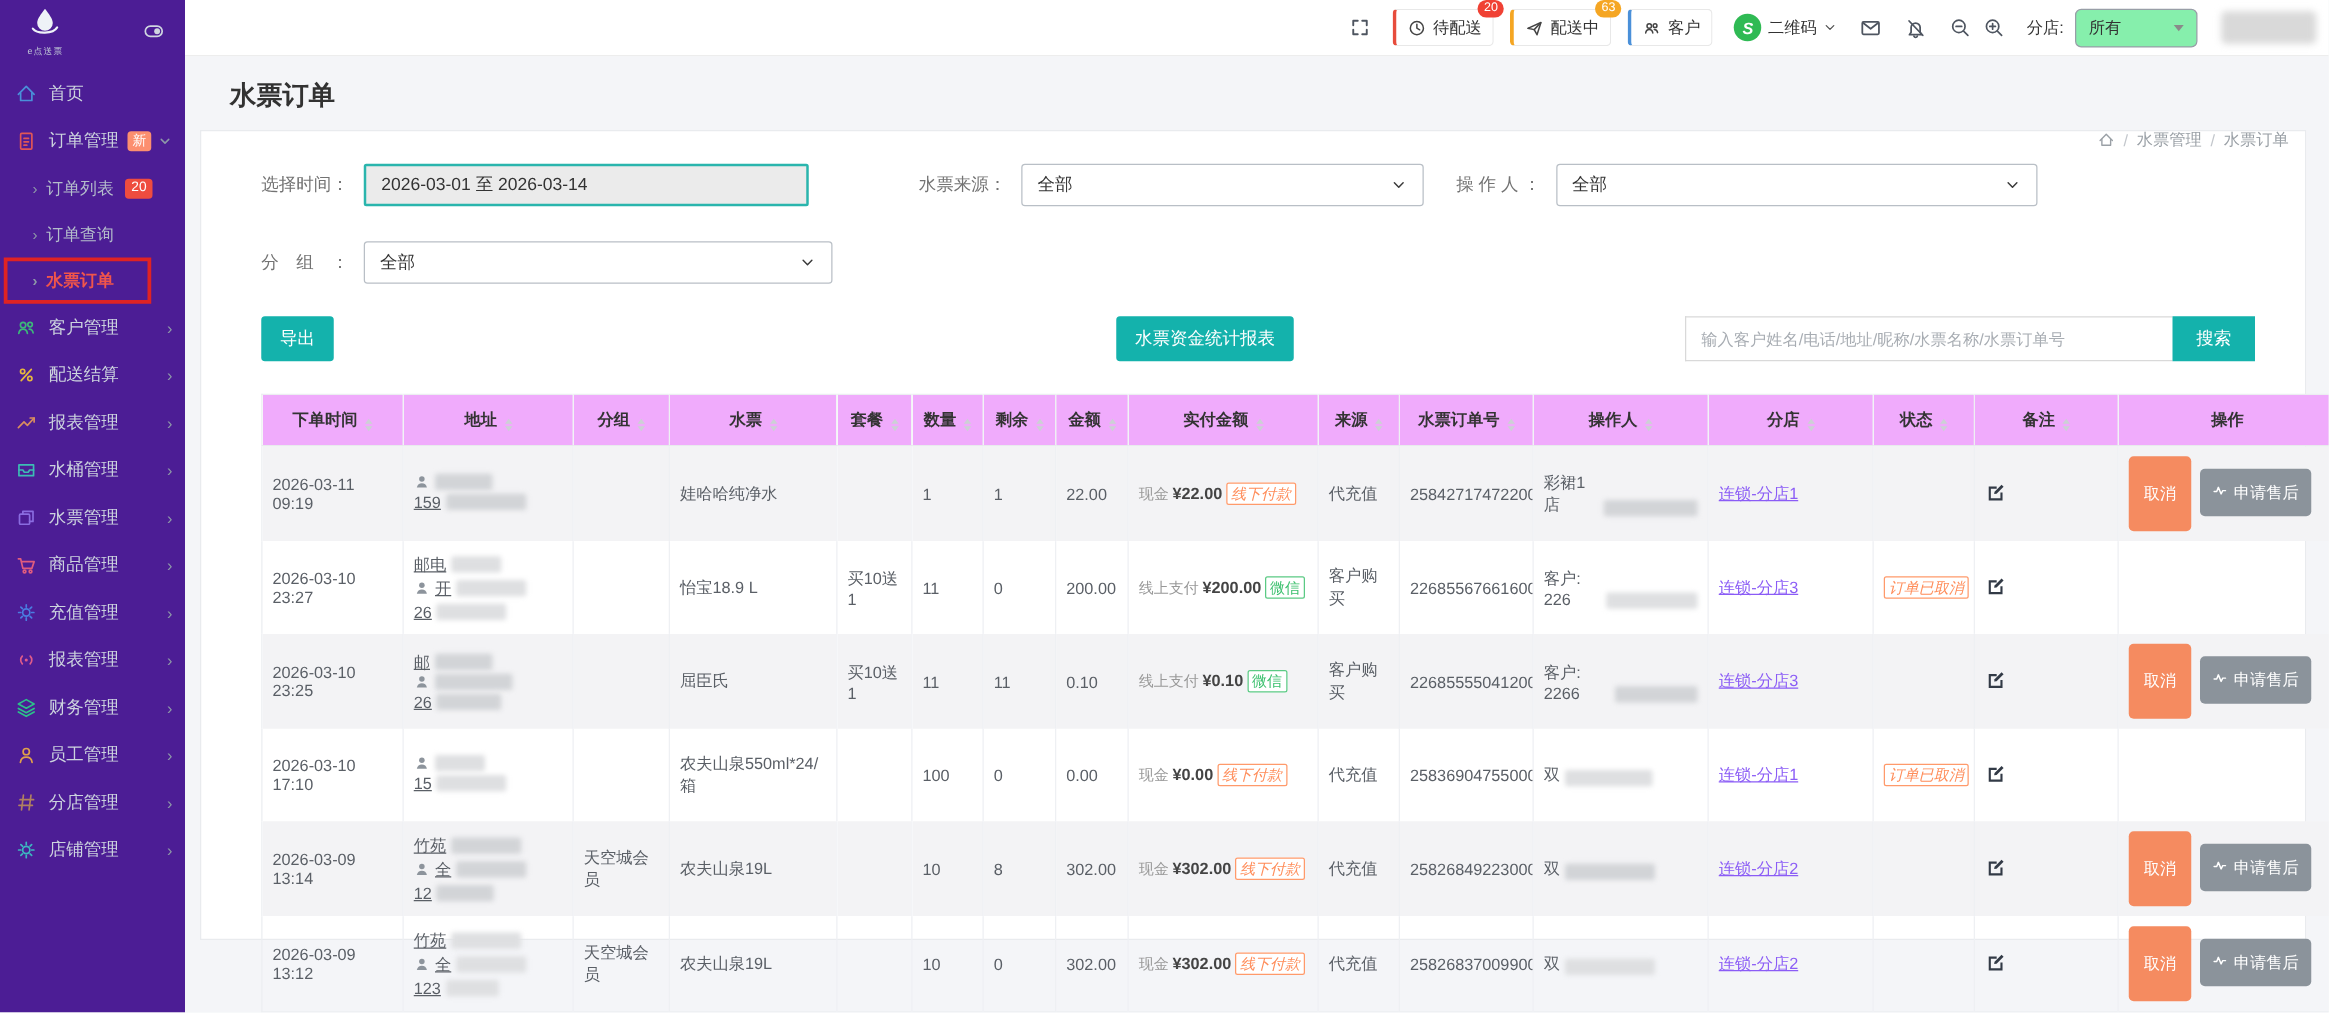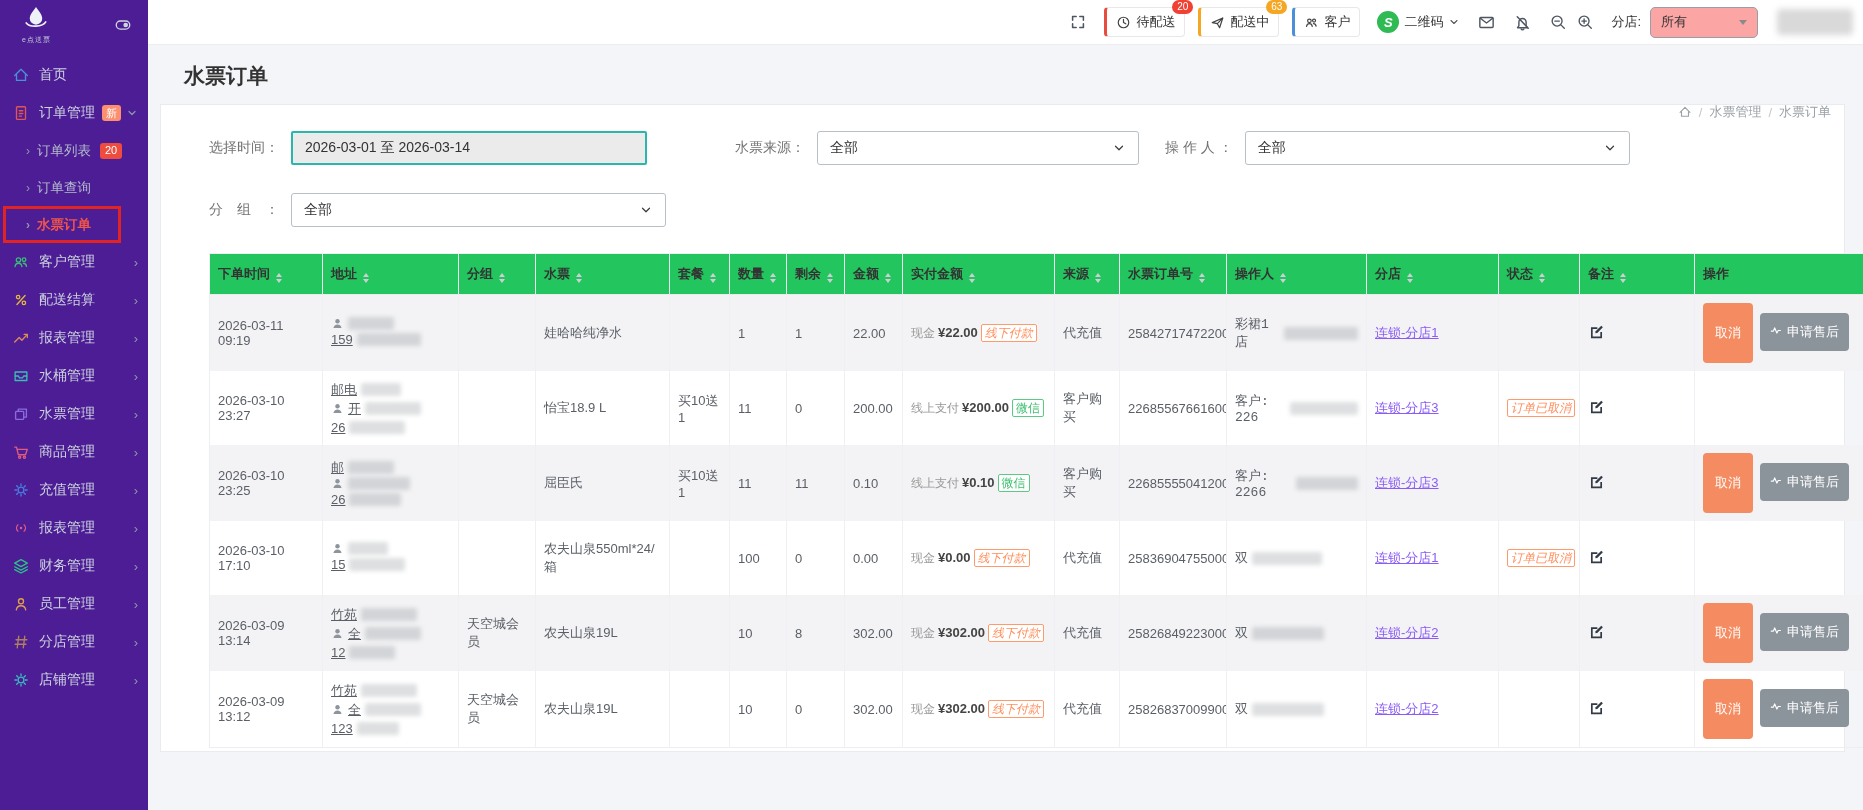--- a/index.html
+++ b/index.html
@@ -29,21 +29,21 @@
   .tb-icon{color:#4e5560;display:inline-flex;cursor:pointer;}
   .qbtn{position:relative;display:inline-flex;align-items:center;gap:5px;border:1px solid #e8e8e8;border-left-width:3px;border-radius:4px;padding:5px 9px;font-size:13px;color:#333;background:#fff;cursor:pointer;}
   .qbadge{position:absolute;top:-8px;right:-9px;color:#fff;font-size:10px;padding:1px 5px;border-radius:8px;line-height:12px;}
   .tb-search{display:flex;}
   .tb-search input{width:152px;height:32px;border:1px solid #e3e3e3;border-right:none;border-radius:4px 0 0 4px;padding:0 10px;font-size:12px;color:#333;outline:none;box-sizing:border-box;}
   .tb-search input::placeholder{color:#bcbcbc;}
   .tb-search .sbtn{width:40px;height:32px;border:none;border-radius:0 4px 4px 0;background:linear-gradient(135deg,#a9acf4,#868be9);display:flex;align-items:center;justify-content:center;cursor:pointer;color:#fff;}
   .qr{display:flex;align-items:center;gap:5px;font-size:13px;color:#333;cursor:pointer;}
   .qr-circle{width:22px;height:22px;border-radius:50%;background:#2fba54;color:#fff;font-weight:bold;font-style:italic;font-size:13px;display:flex;align-items:center;justify-content:center;}
   .branch{display:flex;align-items:center;gap:9px;font-size:13px;color:#333;}
-  .branch-select{width:108px;height:31px;border:1px solid #989ea7;border-radius:5px;display:flex;align-items:center;justify-content:space-between;padding:0 10px;font-size:13px;cursor:pointer;background:#fca5a5;box-sizing:border-box;}
+  .branch-select{width:98px;height:31px;border:1px solid #989ea7;border-radius:5px;display:flex;align-items:center;justify-content:space-between;padding:0 10px;font-size:13px;cursor:pointer;background:#86efac;box-sizing:border-box;}
   .tri{width:0;height:0;border-left:4px solid transparent;border-right:4px solid transparent;border-top:5px solid #8a8a8a;}
   .user-blur{width:76px;height:26px;background:#d9d9d9;border-radius:4px;filter:blur(3px);margin-left:2px;}
 
   .content{flex:1;background:#f4f5f8;padding:0 18px 0 12px;position:relative;overflow:hidden;}
   .page-title{font-size:21px;font-weight:bold;color:#323232;margin:17px 0 0 24px;}
   .page-sub{font-size:13px;color:#9aa0a6;margin:10px 0 0 24px;}
   .breadcrumb{position:absolute;right:32px;top:58px;font-size:13px;color:#9aa0a6;display:flex;align-items:center;gap:7px;}
   .breadcrumb .sep{color:#c3c7cc;}
 
   .card{margin-top:14px;background:#fff;border:1px solid #e9ebee;height:648px;padding:26px 40px 0 48px;box-sizing:border-box;}
@@ -54,40 +54,40 @@
   .select .cd{display:inline-flex;color:#3a3a3a;}
 
   .actions{display:flex;align-items:center;margin-top:26px;}
   .btn-teal{background:#14b2ac;color:#fff;border:none;border-radius:3px;font-size:14px;padding:9px 15px;cursor:pointer;}
   .search-group{display:flex;margin-left:auto;}
   .search-group input{width:390px;height:36px;border:1px solid #d9d9d9;border-right:none;padding:0 12px;font-size:13px;color:#333;box-sizing:border-box;outline:none;}
   .search-group input::placeholder{color:#a8adb3;}
   .search-group button{width:66px;height:36px;background:#14b2ac;color:#fff;border:none;font-size:14px;cursor:pointer;}
 
   table{width:100%;border-collapse:collapse;table-layout:fixed;margin-top:26px;border:1px solid #eceef1;}
-  thead th{font-size:13px;color:#333;text-align:left;padding:11px 8px;font-weight:bold;background:#22c55e;border-right:1px solid #eef0f3;border-bottom:1px solid #e8eaed;white-space:nowrap;overflow:hidden;}
+  thead th{font-size:13px;color:#333;text-align:center;padding:11px 8px;font-weight:bold;background:#f0abfc;border-right:1px solid #eef0f3;border-bottom:1px solid #e8eaed;white-space:nowrap;overflow:hidden;}
   thead th:last-child{border-right:none;}
   tbody td{font-size:13px;color:#5a5f66;padding:8px;height:74px;vertical-align:middle;box-sizing:border-box;border-right:1px solid #eef0f3;overflow:hidden;}
   tbody td:last-child{border-right:none;}
   tr.odd{background:#f3f3f5;}
   .sort{display:inline-flex;flex-direction:column;gap:2px;margin-left:6px;vertical-align:1px;}
   .sort b{width:0;height:0;border-left:3.5px solid transparent;border-right:3.5px solid transparent;display:block;}
   .sort .up{border-bottom:4px solid #ccd0d5;}
   .sort .down{border-top:4px solid #ccd0d5;}
   .pm{color:#999;font-size:12px;}
   .pa{color:#444;font-weight:bold;font-size:13px;margin:0 3px 0 3px;}
   .tag{font-size:12px;padding:1px 3px;border:1px solid;border-radius:2px;white-space:nowrap;background:#fff;}
   .tag.offline,.tag.cancel{color:#ff8d5a;border-color:#ff9a6b;font-style:italic;}
   .tag.wechat{color:#3cc06e;border-color:#5bca84;}
   .link{color:#8b5cf6;text-decoration:underline;cursor:pointer;}
   .edit-ic{color:#323a46;display:inline-flex;cursor:pointer;}
   .btn-cancel{background:#f58b60;color:#fff;border:none;border-radius:4px;padding:21px 12px;font-size:13px;cursor:pointer;}
   .btn-after{background:#8b939b;color:#fff;border:none;border-radius:4px;padding:10px 10px;font-size:13px;margin-left:7px;display:inline-flex;align-items:center;gap:4px;cursor:pointer;}
   .addr-line{display:flex;align-items:center;gap:4px;line-height:19px;text-decoration:underline;}
-  .op-cell{display:flex;align-items:center;gap:4px;font-family:Liberation Mono, monospace;}
+  .op-cell{display:flex;align-items:flex-end;gap:4px;}
   .person-ic{display:inline-flex;color:#8d949c;}
   .blur{display:inline-block;height:13px;background:#dedfe1;border-radius:2px;filter:blur(2px);}
   tr.odd .blur{background:#d2d4d7;}
 </style>
 </head>
 <body>
 
 <div class="app">
 
   <aside class="sidebar">
@@ -402,20 +402,28 @@
           <span class="select" style="width:375px">
             <span>全部</span>
             <span class="cd" id="cd3">
                 <svg width="14" height="14" viewBox="0 0 20 20" fill="none" stroke="currentColor" stroke-width="1.7" stroke-linecap="round" stroke-linejoin="round" style="color:#3a3a3a">
                   <path d="m5 7.5 5 5 5-5"></path>
                 </svg>
               </span>
           </span>
         </div>
 
+        <div class="actions">
+          <button class="btn-teal">导出</button>
+          <button class="btn-teal" style="margin-left:626px">水票资金统计报表</button>
+          <span class="search-group">
+            <input placeholder="输入客户姓名/电话/地址/昵称/水票名称/水票订单号" style="">
+            <button>搜索</button>
+          </span>
+        </div>
 
         <table>
           <colgroup id="cols">
               <col style="width:113px">
               <col style="width:136px">
               <col style="width:77px">
               <col style="width:134px">
               <col style="width:60px">
               <col style="width:57px">
               <col style="width:58px">

